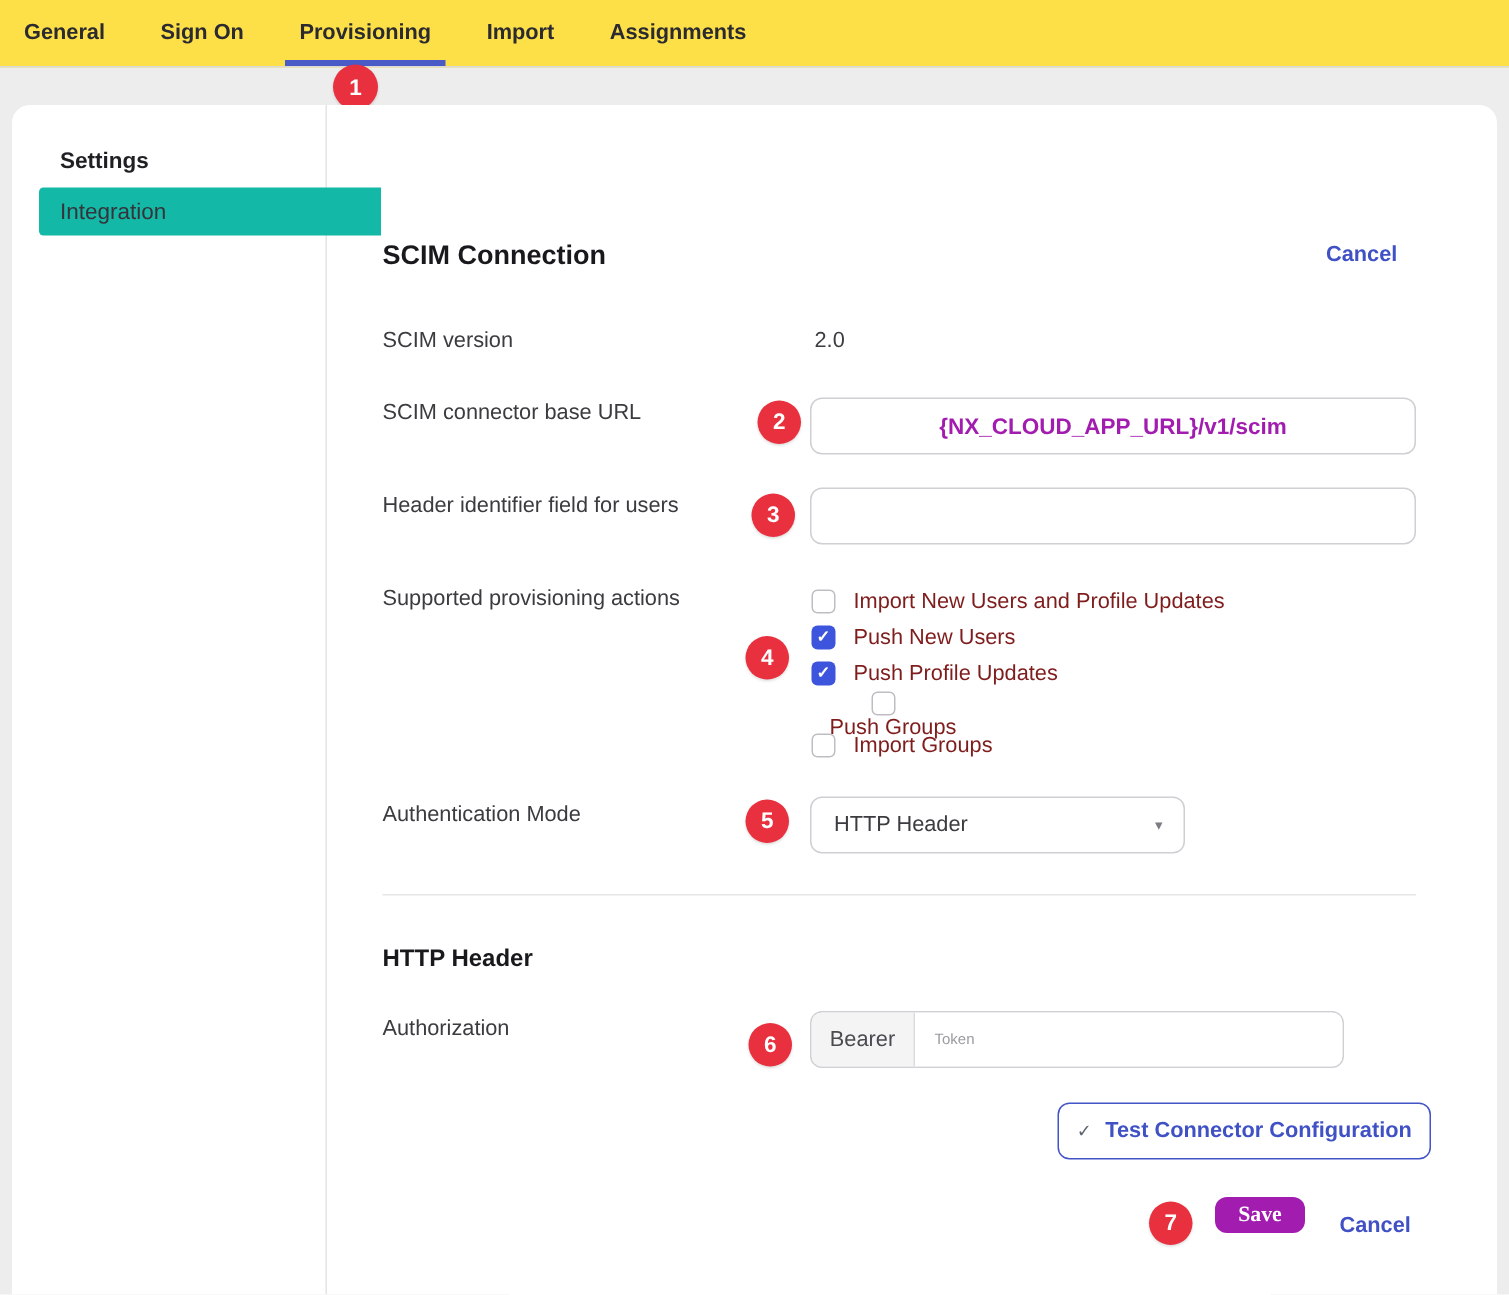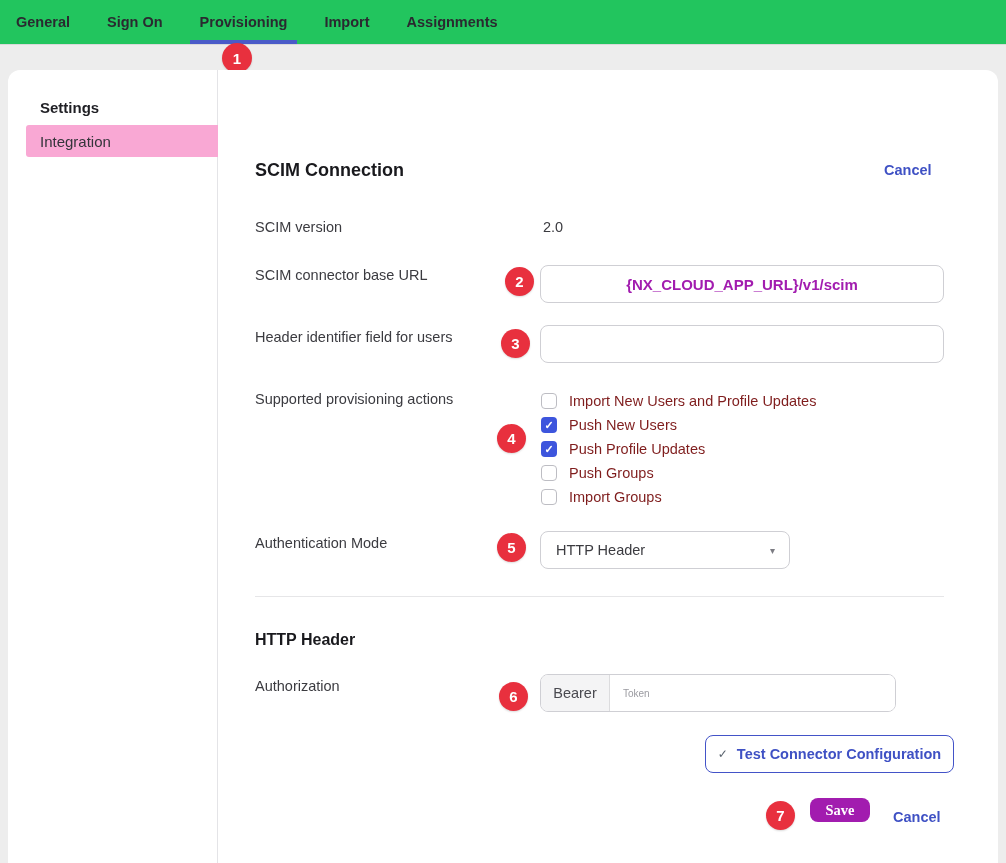--- a/index.html
+++ b/index.html
@@ -8,21 +8,21 @@
     font-family:"Liberation Sans", sans-serif;
     background:#ededed;
     position:relative;
     overflow:hidden;
     color:#2e2e33;
   }
 
   
   .tabbar {
     position:absolute; left:0; top:0; width:1006px; height:45px;
-    background:#22c55e; border-bottom:1px solid #d9d9d9;
+    background:#fde047; border-bottom:1px solid #d9d9d9;
     display:flex; align-items:stretch; padding-left:6px;
   }
   .tab {
     display:flex; align-items:center;
     padding:0 10px; margin-right:17px;
     font-size:14.5px; font-weight:700; color:#2a2a30;
     cursor:pointer; border-bottom:4px solid transparent; padding-top:4px;
   }
   .tab.active { border-bottom-color:#4a5bc8; }
 
@@ -41,22 +41,22 @@
   }
   .sidebar {
     position:absolute; left:0; top:0; width:210px; height:793px;
     border-right:1px solid #e4e4e7;
   }
   .sidebar-header {
     position:absolute; left:32px; top:29px;
     font-size:15px; font-weight:700; color:#1f1f24;
   }
   .sidebar-item {
-    position:absolute; left:18px; top:55px; width:192px; height:32px;
-    background:#f9a8d4; border-radius:3px 0 0 3px;
+    position:absolute; left:18px; top:55px; width:228px; height:32px;
+    background:#14b8a6; border-radius:3px 0 0 3px;
     display:flex; align-items:center; padding-left:14px;
     font-size:15px; color:#34343a; cursor:pointer;
   }
 
   .main { position:absolute; left:210px; top:0; width:780px; height:793px; }
 
   .panel-title {
     position:absolute; left:37px; top:90px;
     font-size:18px; font-weight:700; color:#19191d;
   }
@@ -197,21 +197,21 @@
           <span class="check-glyph">✓</span>
         </span>
       <span class="checkbox-label">Push New Users</span>
     </label>
     <label class="checkbox-row" style="top:367px;" data-checked="true">
       <span class="checkbox">
           <span class="check-glyph">✓</span>
         </span>
       <span class="checkbox-label">Push Profile Updates</span>
     </label>
-    <label class="checkbox-row" style="top:391px;" data-checked="false">
+    <label class="checkbox-row" style="top:391px;flex-direction:column;" data-checked="false">
       <span class="checkbox"></span>
       <span class="checkbox-label">Push Groups</span>
     </label>
     <label class="checkbox-row" style="top:415px;" data-checked="false">
       <span class="checkbox"></span>
       <span class="checkbox-label">Import Groups</span>
     </label>
 
     <div class="field-label" style="top:465px;">Authentication Mode</div>
     <div class="dropdown" style="top:461px;">

